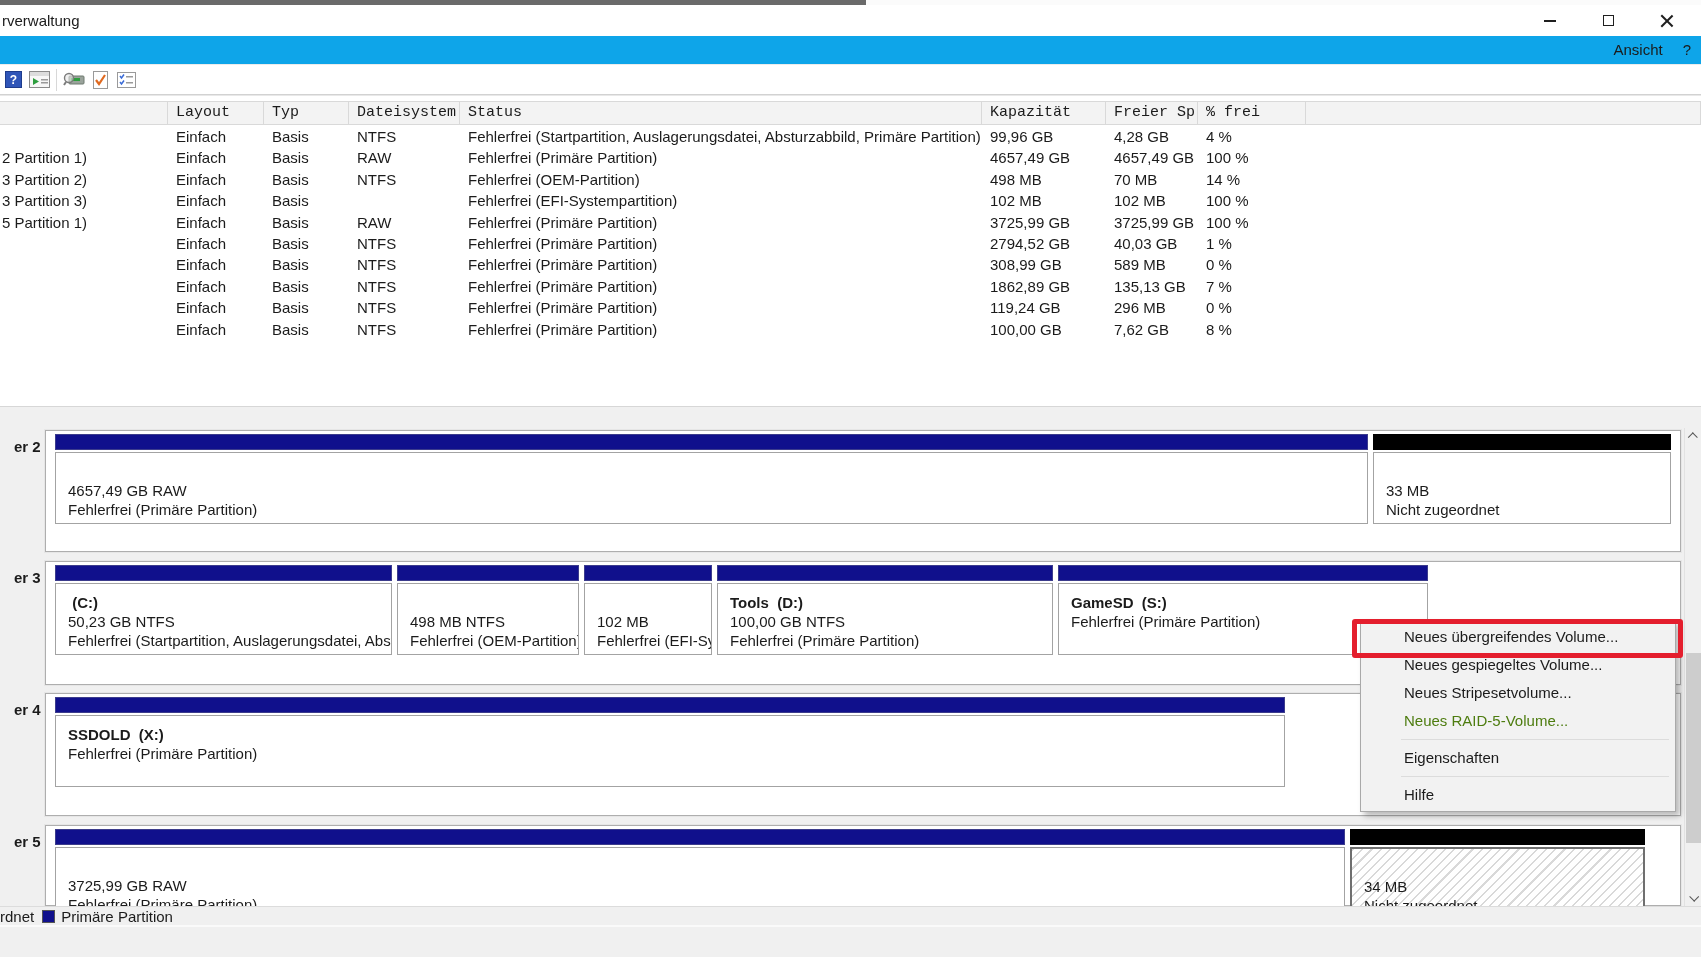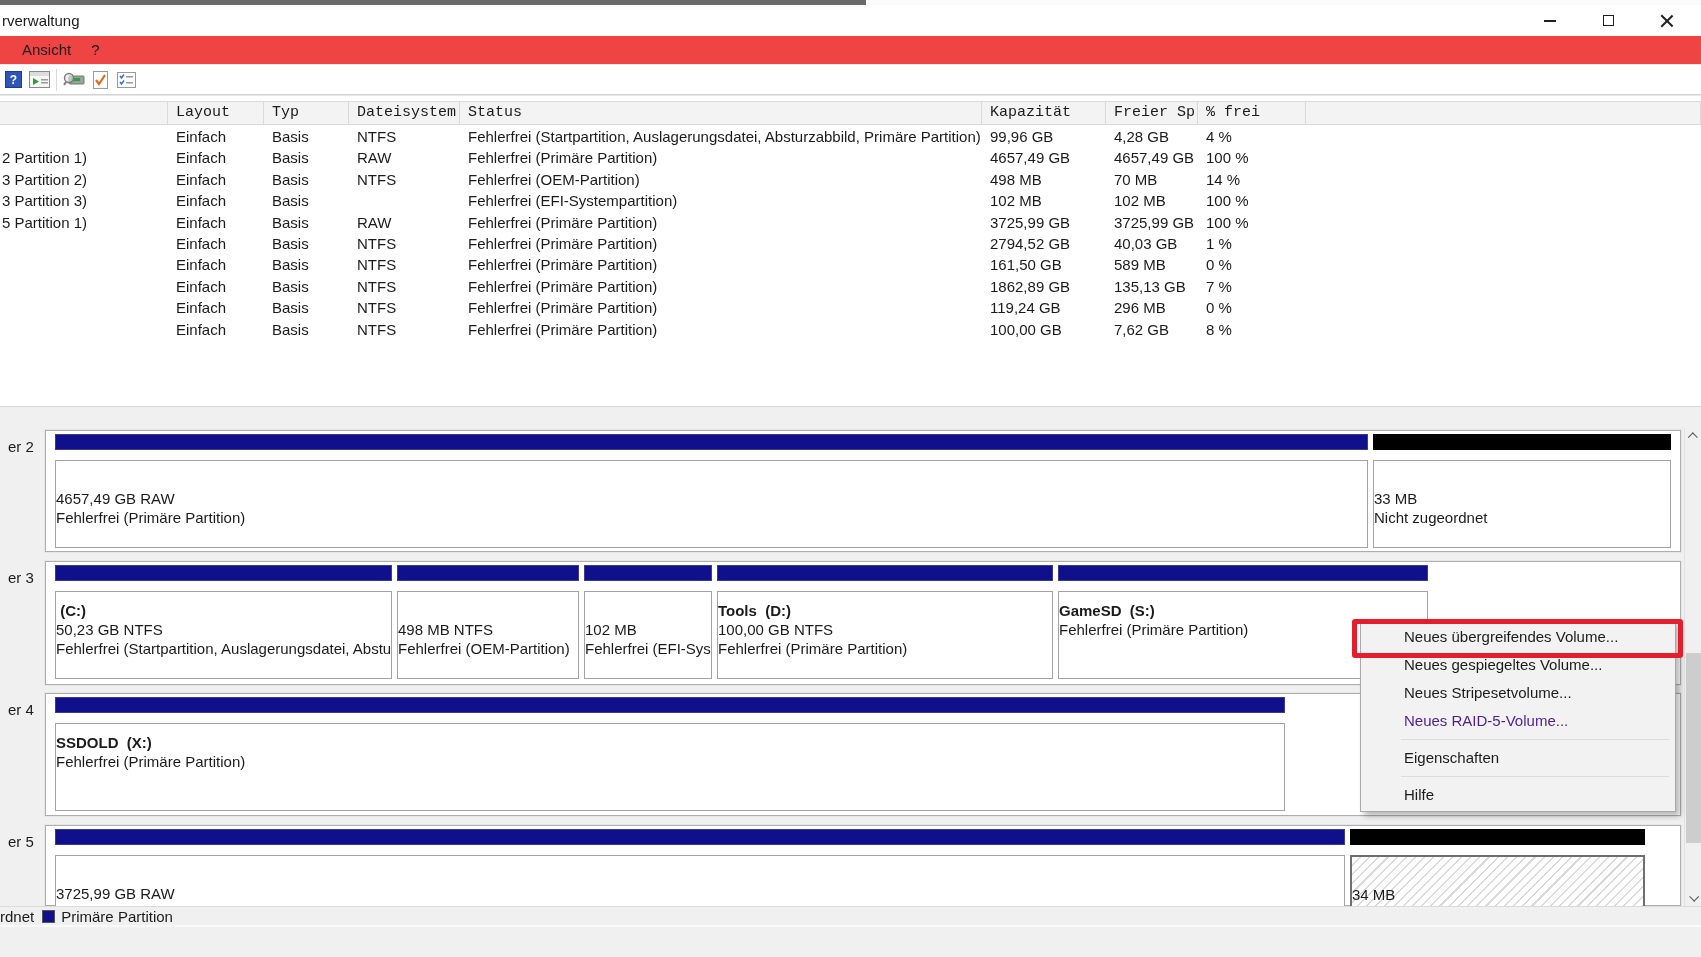--- a/index.html
+++ b/index.html
@@ -20,21 +20,21 @@
   .title-text { position:absolute; left:2px; top:0; line-height:31px; }
   .win-controls { position:absolute; right:6px; top:0; height:31px; display:flex; }
   .win-btn { width:58px; height:31px; display:flex; align-items:center; justify-content:center; }
   .glyph-min { width:12px; height:0; border-bottom:2px solid #1f1f1f; }
   .glyph-max { width:11px; height:11px; border:1.5px solid #1f1f1f; background:#fff; }
   .glyph-close { position:relative; width:13px; height:13px; }
   .glyph-close::before,.glyph-close::after { content:""; position:absolute; left:6px; top:-1px; width:1.6px; height:16px; background:#1f1f1f; }
   .glyph-close::before { transform:rotate(45deg);} .glyph-close::after { transform:rotate(-45deg);}
 
   
-  .menubar { top:36px; left:0; width:1701px; height:28px; background:#ef4444; display:flex; align-items:center; }
+  .menubar { top:36px; left:0; width:1701px; height:28px; background:#0ea5e9; display:flex; align-items:center;justify-content:flex-end; }
   .menu-item { padding:0 10px; line-height:28px; }
   .menu-ansicht { margin-left:12px; }
 
   
   .toolbar { top:64px; left:0; width:1701px; height:31px; background:#fff;
              border-top:1px solid #ececec; border-bottom:1px solid #d2d2d2;
              display:flex; align-items:center; }
   .tb-icon { width:26px; height:24px; display:flex; align-items:center; justify-content:center; }
   .tb-sep { width:1px; height:22px; background:#d8d8d8; margin:0 4px; }
 
@@ -49,45 +49,45 @@
   .td { line-height:21.4px; padding-left:8px; overflow:hidden; white-space:nowrap; }
   .td-volume { padding-left:2px; }
 
   
   .splitter { top:406px; left:0; width:1701px; height:22px; background:#f0f0f0; border-top:1px solid #d7d7d7; }
 
   
   .diskpane { top:428px; left:0; width:1701px; height:478px; background:#f0f0f0; overflow:hidden; }
   .disk-frame { position:absolute; left:45px; width:1636px; background:#ffffff;
                 border:1px solid #aeaeae; box-shadow:0 0 0 1px #e6e6e6; }
-  .disk-label { position:absolute; left:8px; font-weight:normal; white-space:pre; }
+  .disk-label { position:absolute; left:14px; font-weight:bold; white-space:pre; }
   .pblock { position:absolute; }
   .pbar { height:16px; background:#10108c; border:1px solid #3c3c8c; }
   .pbar-unalloc { background:#000; border-color:#000; }
-  .pbody { margin-top:10px; height:88px; background:#fff; border:1px solid #a3a3a3;
-           padding:9px 0 0 0; overflow:hidden; }
+  .pbody { margin-top:2px; height:72px; background:#fff; border:1px solid #a3a3a3;
+           padding:9px 0 0 12px; overflow:hidden; }
   .pbody-hatch { background:repeating-linear-gradient(-45deg,#ffffff 0 5px,#d9d9d9 5px 6.5px);
                  border:2px solid #6f6f6f; }
   .pline { display:block; height:19px; line-height:19px; white-space:pre; overflow:hidden; }
   .pname { font-weight:bold; }
 
   
   .vscroll { position:absolute; left:1684px; top:0; width:17px; height:478px; background:#f0f0f0; border-left:1px solid #e2e2e2; }
   .sb-btn { position:absolute; left:0; width:17px; height:17px; display:flex; align-items:center; justify-content:center; }
   .chev { width:7px; height:7px; border-left:1.5px solid #555; border-top:1.5px solid #555; }
   .chev-up { transform:rotate(45deg) translateY(1px); }
   .chev-dn { transform:rotate(225deg) translateY(1px); }
   .sb-thumb { position:absolute; left:1px; width:15px; background:#cdcdcd; }
 
   
   .ctxmenu { left:1360px; top:620px; width:316px; background:#f2f2f2;
              border:1px solid #a9a9a9; box-shadow:4px 4px 6px rgba(0,0,0,0.28);
              padding:2px 0; z-index:50; }
   .cm-item { height:28px; line-height:28px; padding-left:43px; white-space:nowrap; overflow:hidden; }
-  .cm-disabled { color:#4c1d95; }
+  .cm-disabled { color:#4d7c0f; }
   .cm-sep { height:1px; background:#dcdcdc; margin:4px 6px 4px 40px; }
 
   
   .red-box { left:1352px; top:619px; width:331px; height:39px;
              border:5px solid #e41e2d; border-radius:3px; z-index:60; pointer-events:none; }
 
   
   .statusbar { top:906px; left:0; width:1701px; height:19px; background:#f0f0f0;
                border-top:1px solid #dcdcdc; display:flex; align-items:center; }
   .legend-cut { margin-left:0; }
@@ -241,21 +241,21 @@
         <span class="td">40,03 GB</span>
         <span class="td">1 %</span>
         <span class="td"></span>
       </div>
     <div class="tr cols">
         <span class="td td-volume"></span>
         <span class="td">Einfach</span>
         <span class="td">Basis</span>
         <span class="td">NTFS</span>
         <span class="td">Fehlerfrei (Primäre Partition)</span>
-        <span class="td">161,50 GB</span>
+        <span class="td">308,99 GB</span>
         <span class="td">589 MB</span>
         <span class="td">0 %</span>
         <span class="td"></span>
       </div>
     <div class="tr cols">
         <span class="td td-volume"></span>
         <span class="td">Einfach</span>
         <span class="td">Basis</span>
         <span class="td">NTFS</span>
         <span class="td">Fehlerfrei (Primäre Partition)</span>

